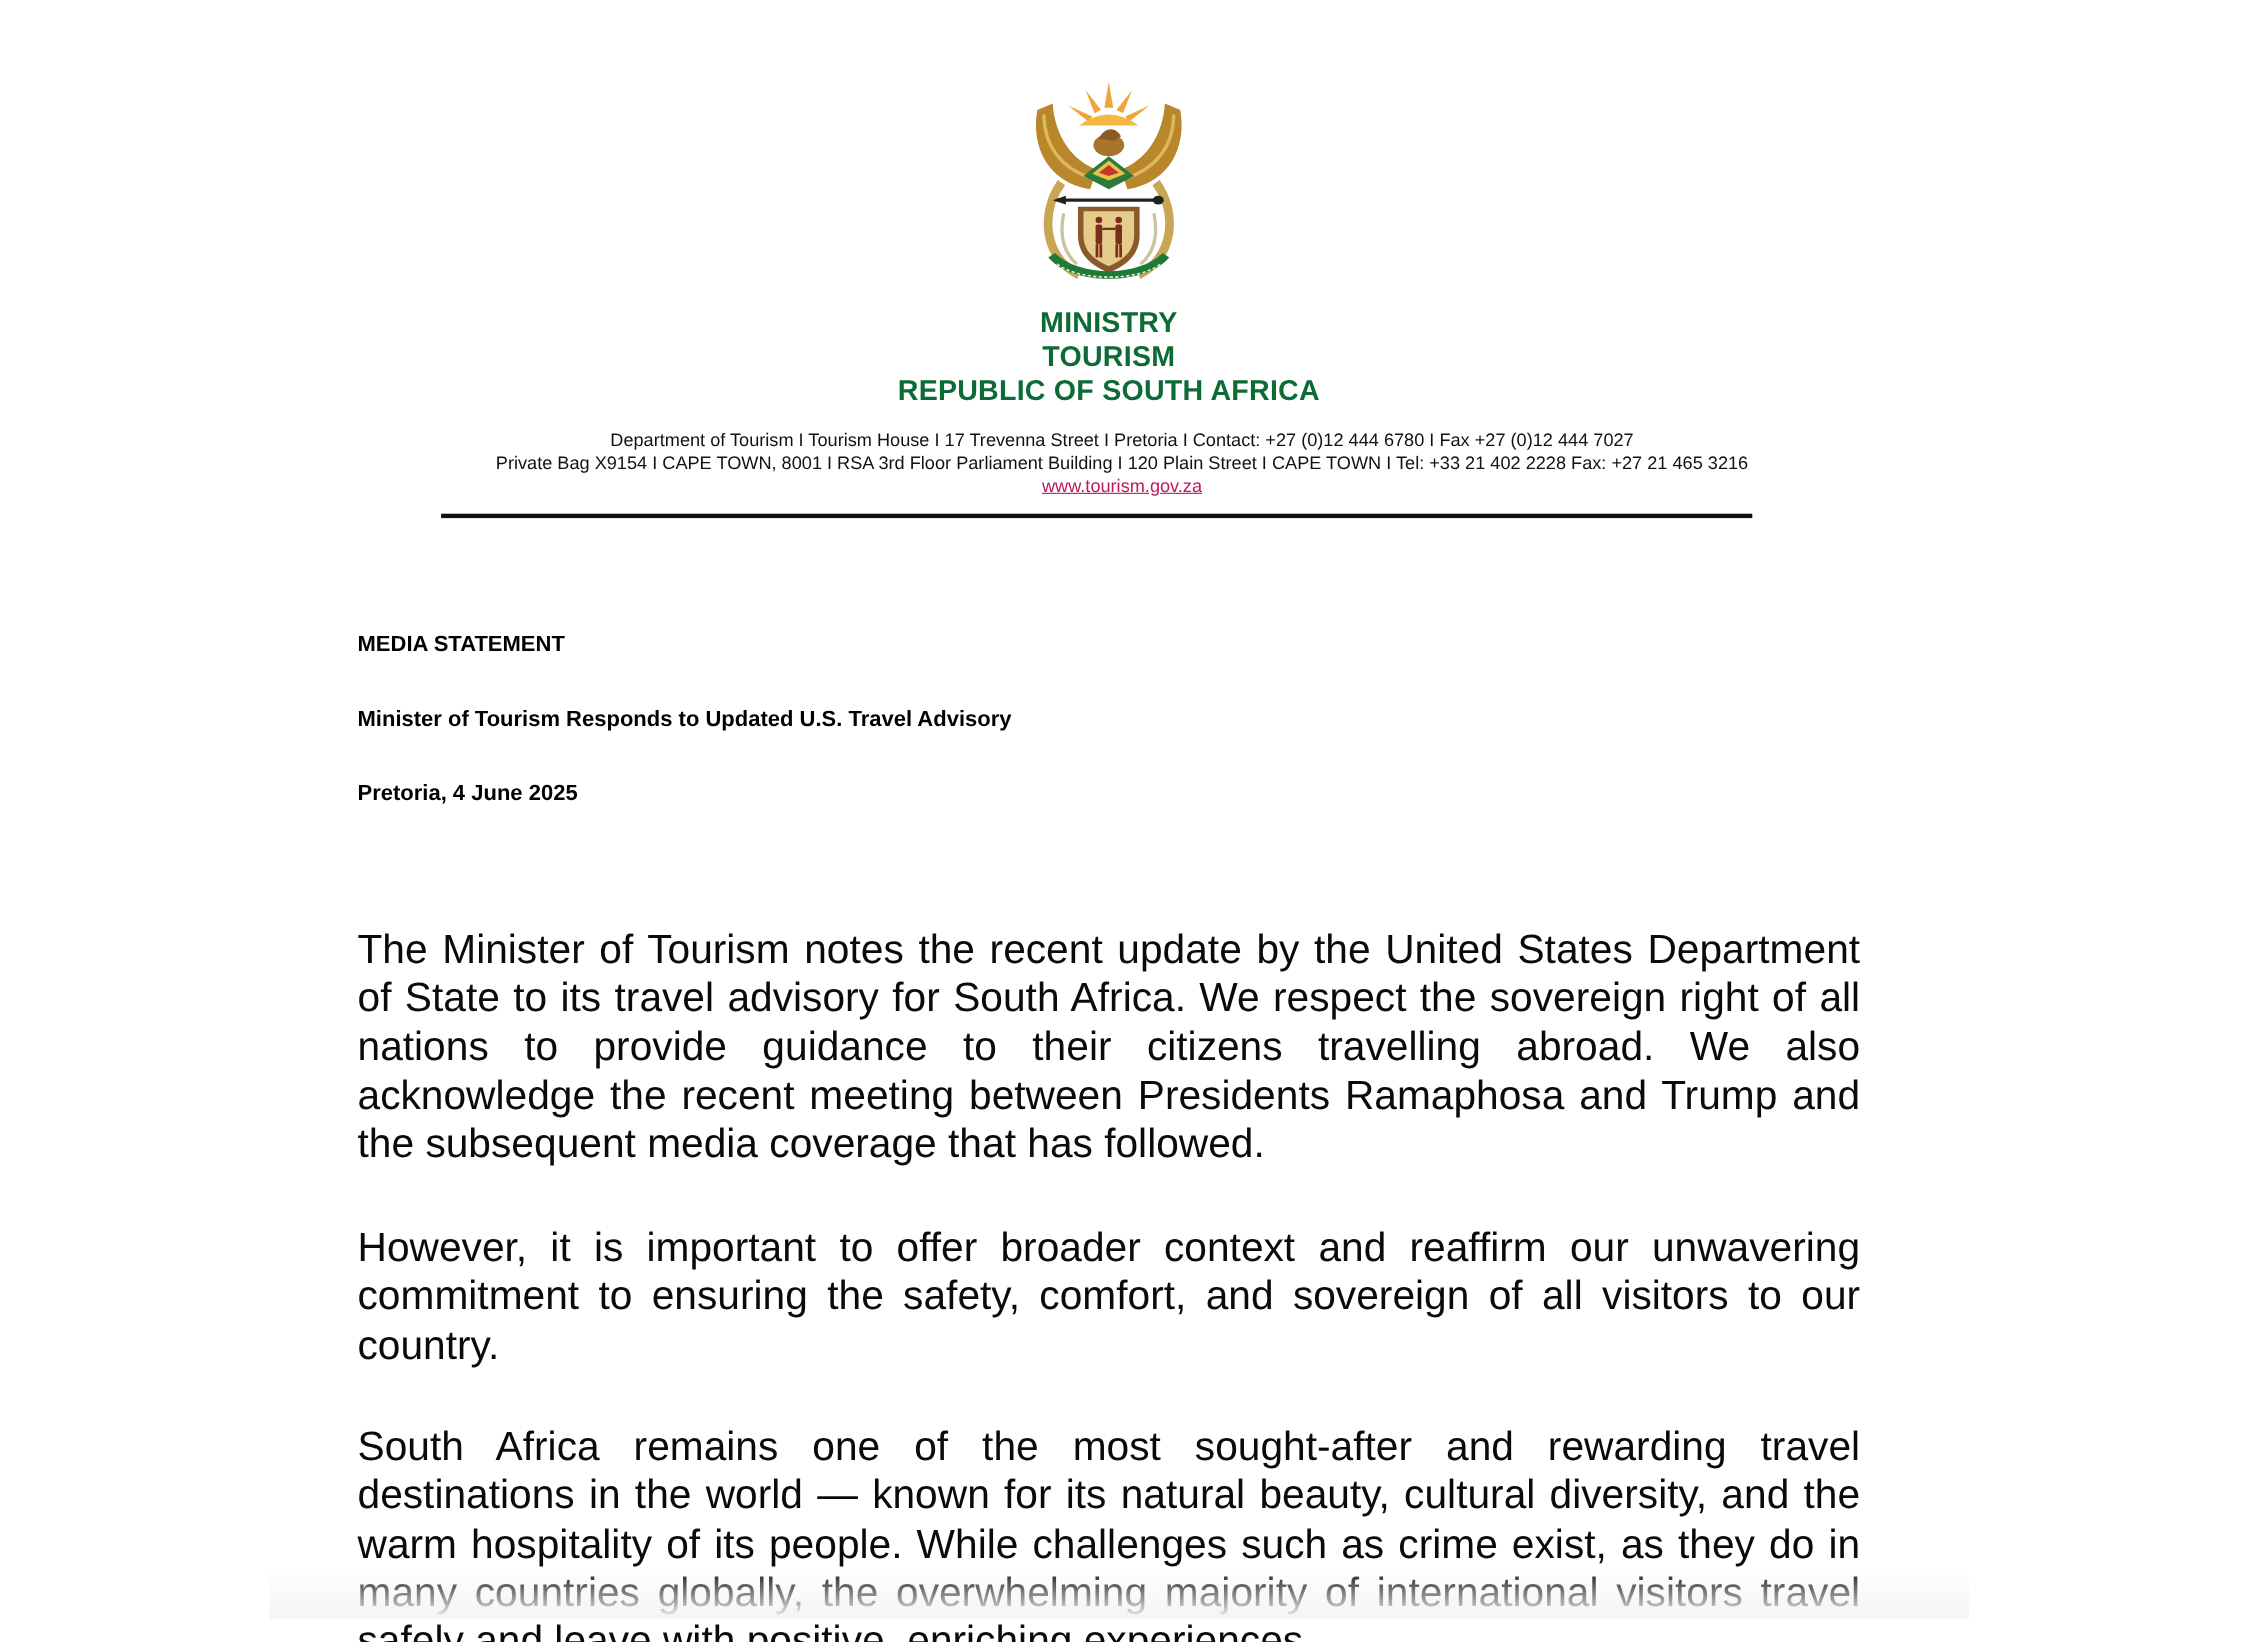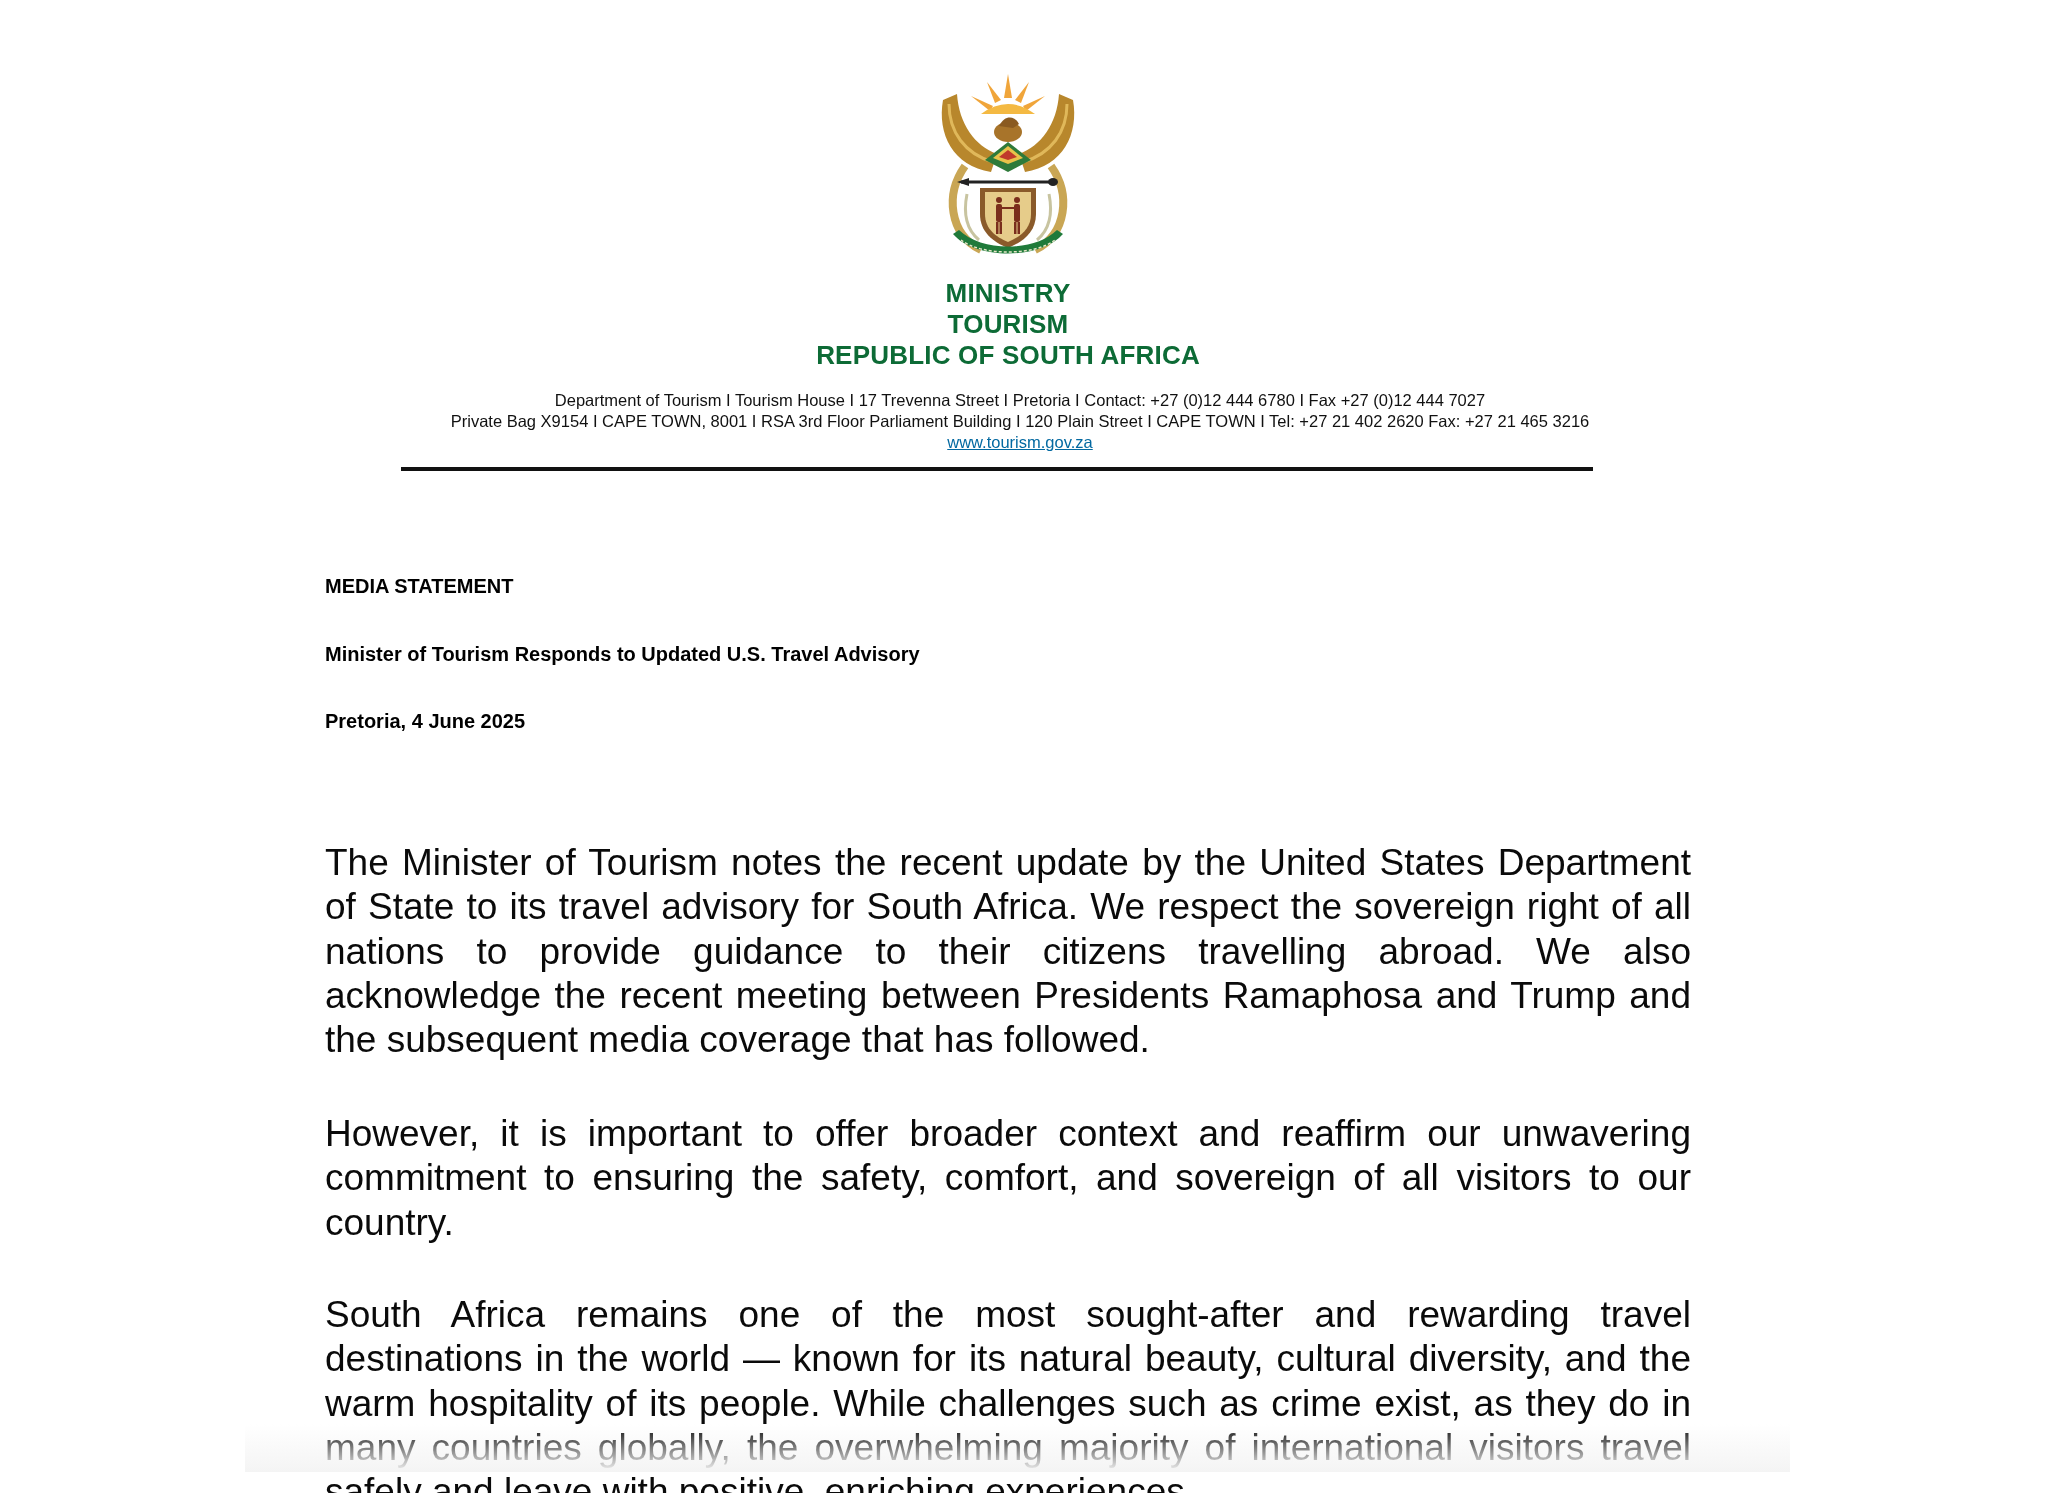--- a/index.html
+++ b/index.html
@@ -47,21 +47,21 @@
       left: 0;
       width: 2016px;
       text-align: center;
       font-size: 16.5px;
       line-height: 21px;
       top: 390px;
       color: #111;
       padding-left: 12px;
     }
     .contact a {
-      color: #0369a1;
+      color: #be185d;
       text-decoration: underline;
     }
     .rule {
       position: absolute;
       left: 401px;
       top: 467px;
       width: 1192px;
       height: 4px;
       background: #111;
     }
@@ -161,21 +161,21 @@
   </svg>
 
   <div class="ministry">
     <div>MINISTRY</div>
     <div>TOURISM</div>
     <div>REPUBLIC OF SOUTH AFRICA</div>
   </div>
 
   <div class="contact">
     <div>Department of Tourism I Tourism House I 17 Trevenna Street I Pretoria I Contact: +27 (0)12 444 6780 I Fax +27 (0)12 444 7027</div>
-    <div>Private Bag X9154 I CAPE TOWN, 8001 I RSA 3rd Floor Parliament Building I 120 Plain Street I CAPE TOWN I Tel: +27 21 402 2620 Fax: +27 21 465 3216</div>
+    <div>Private Bag X9154 I CAPE TOWN, 8001 I RSA 3rd Floor Parliament Building I 120 Plain Street I CAPE TOWN I Tel: +33 21 402 2228 Fax: +27 21 465 3216</div>
     <div><a>www.tourism.gov.za</a></div>
   </div>
 
   <div class="rule"></div>
 
   <div class="heading h-media">MEDIA STATEMENT</div>
   <div class="heading h-title">Minister of Tourism Responds to Updated U.S. Travel Advisory</div>
   <div class="heading h-date">Pretoria, 4 June 2025</div>
 
   <p class="para p1" style="margin:0">The Minister of  Tourism notes the recent update by the United States Department of State to its travel advisory for South Africa. We respect the sovereign right of all nations to provide guidance to their citizens travelling abroad. We also acknowledge the recent meeting between Presidents Ramaphosa and Trump and the subsequent media coverage that has followed.</p>

